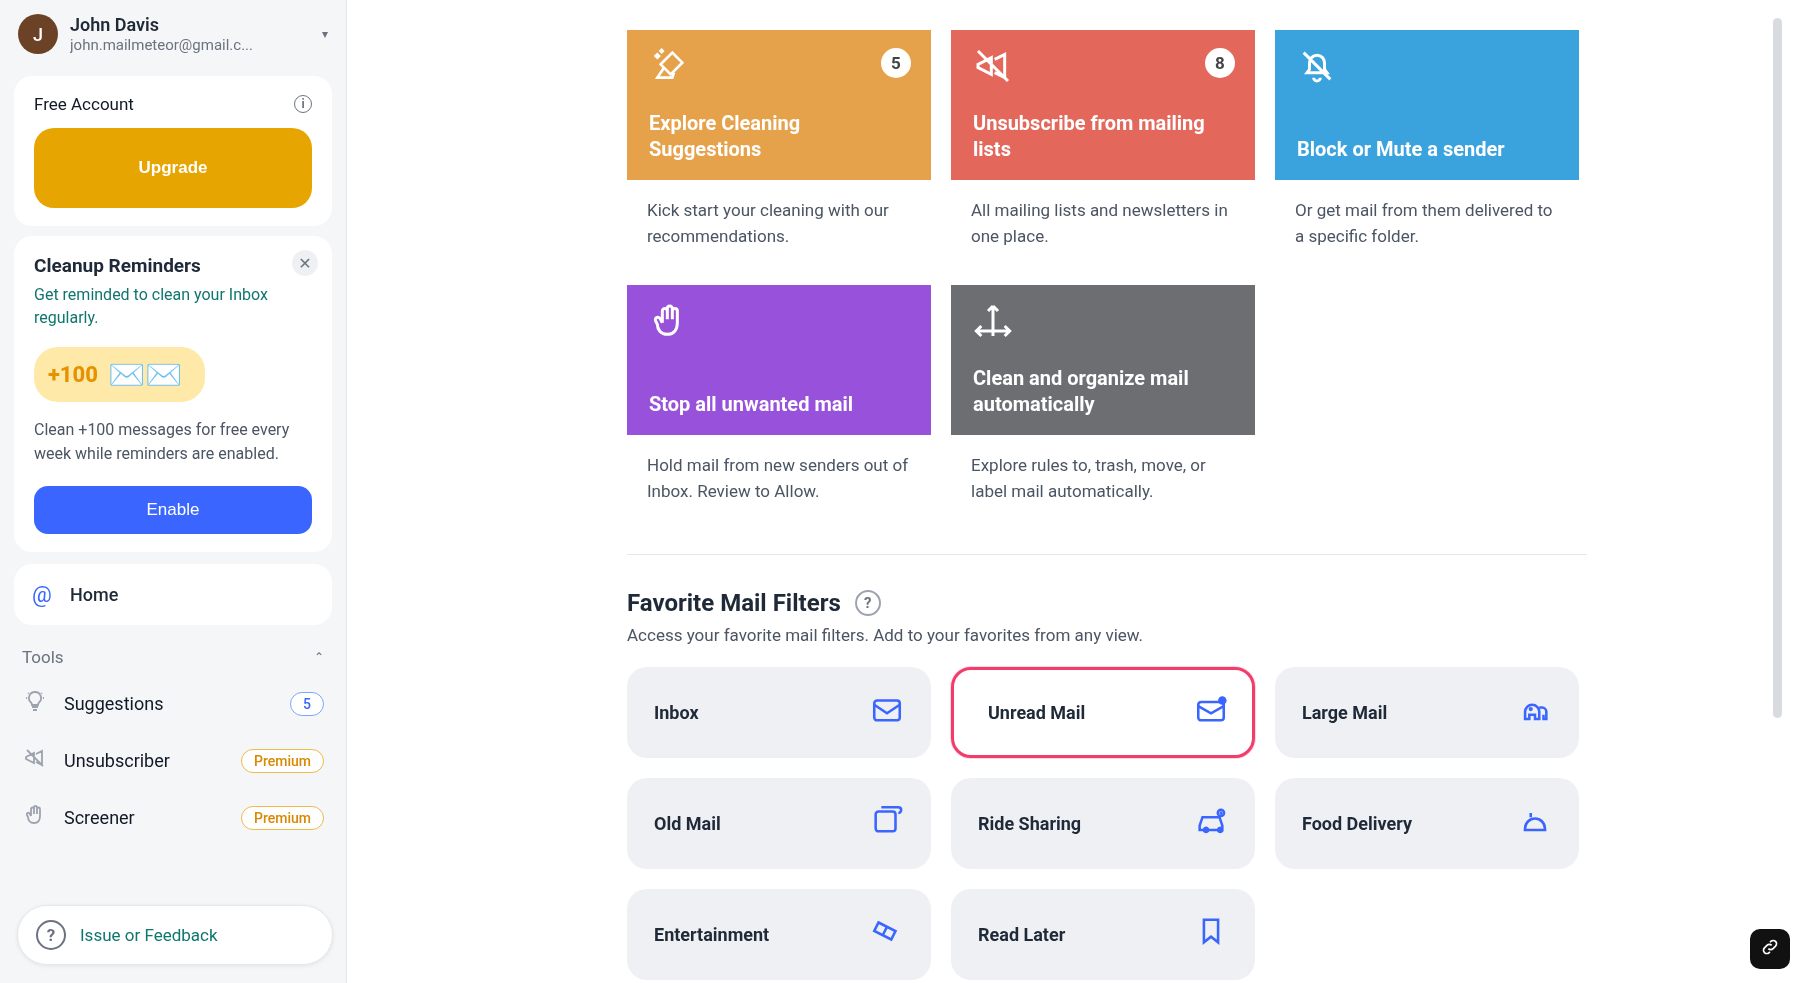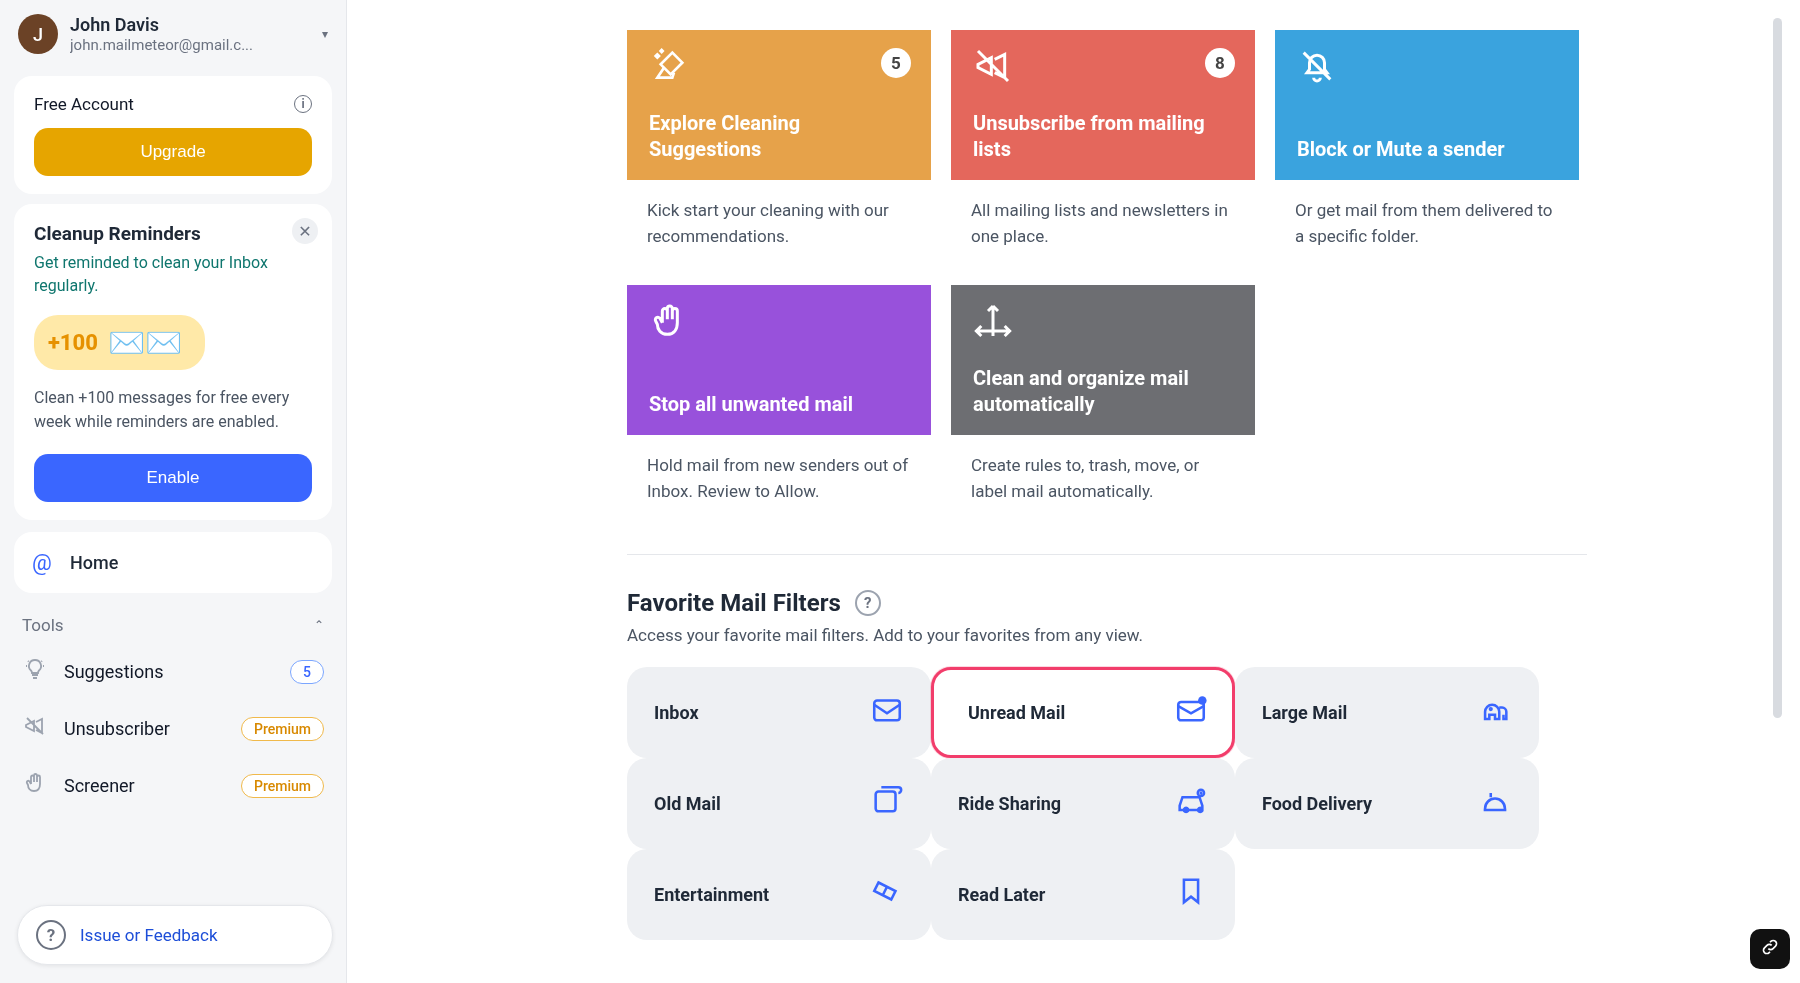--- a/index.html
+++ b/index.html
@@ -12,21 +12,21 @@
 .avatar { width: 40px; height: 40px; border-radius: 50%; background: #6b4226; color: #fff; display: flex; align-items: center; justify-content: center; font-weight: 500; font-size: 18px; flex-shrink:0;}
 .profile-info { flex: 1; min-width: 0; }
 .profile-name { font-weight: 600; font-size: 18px; line-height: 1.2; }
 .profile-email { color: #6b7280; font-size: 15px; white-space: nowrap; overflow: hidden; text-overflow: ellipsis; }
 .profile-caret { color: #6b7280; font-size: 12px; }
 
 .card { background: #fff; border-radius: 18px; padding: 18px 20px; margin-top: 10px; }
 .account-card { text-align: center; }
 .account-row { display:flex; align-items:center; justify-content:space-between; gap:8px; margin-bottom: 14px; }
 .account-label { color: #111827; font-size: 17px; }
-.upgrade-btn { width: 100%; padding: 14px 0; border: none; border-radius: 14px; background: #e6a500; color: #fff; font-size: 17px; font-weight: 400; cursor: pointer; }
+.upgrade-btn { width: 100%; padding: 30px 0; border: none; border-radius: 20px; background: #e6a500; color: #fff; font-size: 17px; font-weight: 700; cursor: pointer; }
 
 .reminders-card { position: relative; }
 .close-x { position: absolute; top: 14px; right: 14px; width: 26px; height: 26px; border-radius: 50%; background: #eef0f3; color: #6b7280; display: flex; align-items: center; justify-content: center; font-size: 16px; cursor: pointer; }
 .reminders-title { font-weight: 700; font-size: 19px; margin-bottom: 6px; }
 .reminders-sub { color: #0f766e; font-size: 16px; line-height: 1.45; }
 .bonus { display: inline-flex; align-items: center; gap: 10px; background: #ffe9a8; border-radius: 24px; padding: 10px 22px 10px 14px; margin: 18px 0 16px 0; }
 .bonus-count { color: #e69100; font-weight: 800; font-size: 22px; }
 .bonus-mails { font-size: 30px; }
 .reminders-body { color: #4b5563; font-size: 16px; line-height: 1.5; margin-bottom: 20px; }
 .enable-btn { width: 100%; padding: 14px 0; border: none; border-radius: 14px; background: #3a66ff; color: #fff; font-size: 17px; font-weight: 500; cursor: pointer; }
@@ -42,21 +42,21 @@
 .tool-item { display: flex; align-items: center; gap: 16px; padding: 14px 8px; cursor: pointer; }
 .tool-icon { color: #9ca3af; font-size: 22px; width: 26px; text-align: center; }
 .tool-label { font-size: 18px; flex: 1; color: #111827; }
 .tool-badge { border-radius: 12px; padding: 3px 12px; font-size: 14px; font-weight: 500; }
 .badge-count { border: 1px solid #7ba6ff; color: #3a66ff; background: #fff; }
 .badge-premium { border: 1px solid #f0b94b; color: #d88900; background: #fff; }
 
 
 .feedback { position: fixed; left: 17px; bottom: 18px; width: 316px; background: #fff; border-radius: 30px; border:1px solid #e5e7eb; box-shadow: 0 1px 4px rgba(0,0,0,0.08); padding: 14px 18px; display: flex; align-items: center; gap: 14px; cursor: pointer; }
 .feedback .qicon { width: 30px; height: 30px; border-radius: 50%; border: 2px solid #6b7280; color: #6b7280; display: flex; align-items: center; justify-content: center; font-size: 17px; font-weight: 700; }
-.feedback-label { font-size: 17px; color: #1d4ed8; }
+.feedback-label { font-size: 17px; color: #0f766e; }
 
 
 .main { flex: 1; padding: 30px 40px; overflow-y: auto; position: relative; }
 .main-inner { max-width: 960px; margin-left: 240px; }
 .cards-grid { display: grid; grid-template-columns: repeat(3, 304px); gap: 20px; }
 .action-head { padding: 16px 22px 18px 22px; color: #fff; position: relative; min-height: 150px; display: flex; flex-direction: column; justify-content: space-between; }
 .head-icon { font-size: 36px; line-height: 1; }
 .head-title { font-weight: 700; font-size: 20px; line-height: 1.3; margin-top: 10px; }
 .head-badge { position: absolute; top: 18px; right: 20px; width: 30px; height: 30px; border-radius: 50%; background: #fff; color: #444; display: flex; align-items: center; justify-content: center; font-weight: 700; font-size: 17px; }
 .action-desc { padding: 18px 22px 6px 0px; color: #4b5563; font-size: 17px; line-height: 1.5; }
@@ -67,21 +67,21 @@
 .c-gray   { background: #6d6e72; }
 
 .group-block { margin-bottom: 10px; }
 .divider { border: none; border-top: 1px solid #e5e7eb; margin: 34px 0; }
 
 .filters-header { display: flex; align-items: center; gap: 14px; }
 .filters-title { font-weight: 700; font-size: 24px; }
 .help-circle { width: 26px; height: 26px; border-radius: 50%; border: 2px solid #9ca3af; color: #6b7280; display: flex; align-items: center; justify-content: center; font-size: 15px; font-weight: 700; }
 .filters-sub { color: #4b5563; font-size: 17px; margin-top: 8px; margin-bottom: 22px; }
 
-.filters-grid { display: grid; grid-template-columns: repeat(3, 304px); }
+.filters-grid { display: grid; grid-template-columns: repeat(3, 304px); gap: 20px; }
 .filter-tile { background: #eef0f3; border-radius: 20px; padding: 22px 24px; display: flex; align-items: center; justify-content: space-between; cursor: pointer; border: 3px solid transparent; }
 .filter-tile.highlight { border-color: #f23d6b; background:#fff; box-shadow: 0 0 0 1px rgba(242,61,107,.2); padding-left: 34px;}
 .filter-label { font-weight: 700; font-size: 18px; }
 .filter-icon { color: #3a66ff; font-size: 30px; }
 
 
 .scrollbar { position: fixed; right: 18px; top: 18px; bottom: 18px; width: 9px; border-radius: 6px; }
 .scrollthumb { position: absolute; left: 0; right: 0; top: 0; height: 700px; border-radius: 6px; background: #d8dbe0; }
 
 
@@ -222,21 +222,21 @@
 
         <div class="group-block">
           <div class="action-head c-gray">
             <span class="head-icon">
               <svg width="40" height="40" viewBox="0 0 24 24" fill="none" stroke="white" stroke-width="1.8">
                   <path d="M12 3v18M12 3l-3 3M12 3l3 3M5 15l-3 3 3 3M19 15l3 3-3 3M2 18h20"></path>
                 </svg>
             </span>
             <div class="head-title">Clean and organize mail automatically</div>
           </div>
-          <div class="action-desc" style="padding-left:20px;">Create rules to, trash, move, or label mail automatically.</div>
+          <div class="action-desc" style="padding-left:20px;">Explore rules to, trash, move, or label mail automatically.</div>
         </div>
 
       </div>
 
       <hr class="divider">
 
       <div class="filters-header">
         <div class="filters-title">Favorite Mail Filters</div>
         <div class="help-circle">?</div>
       </div>

